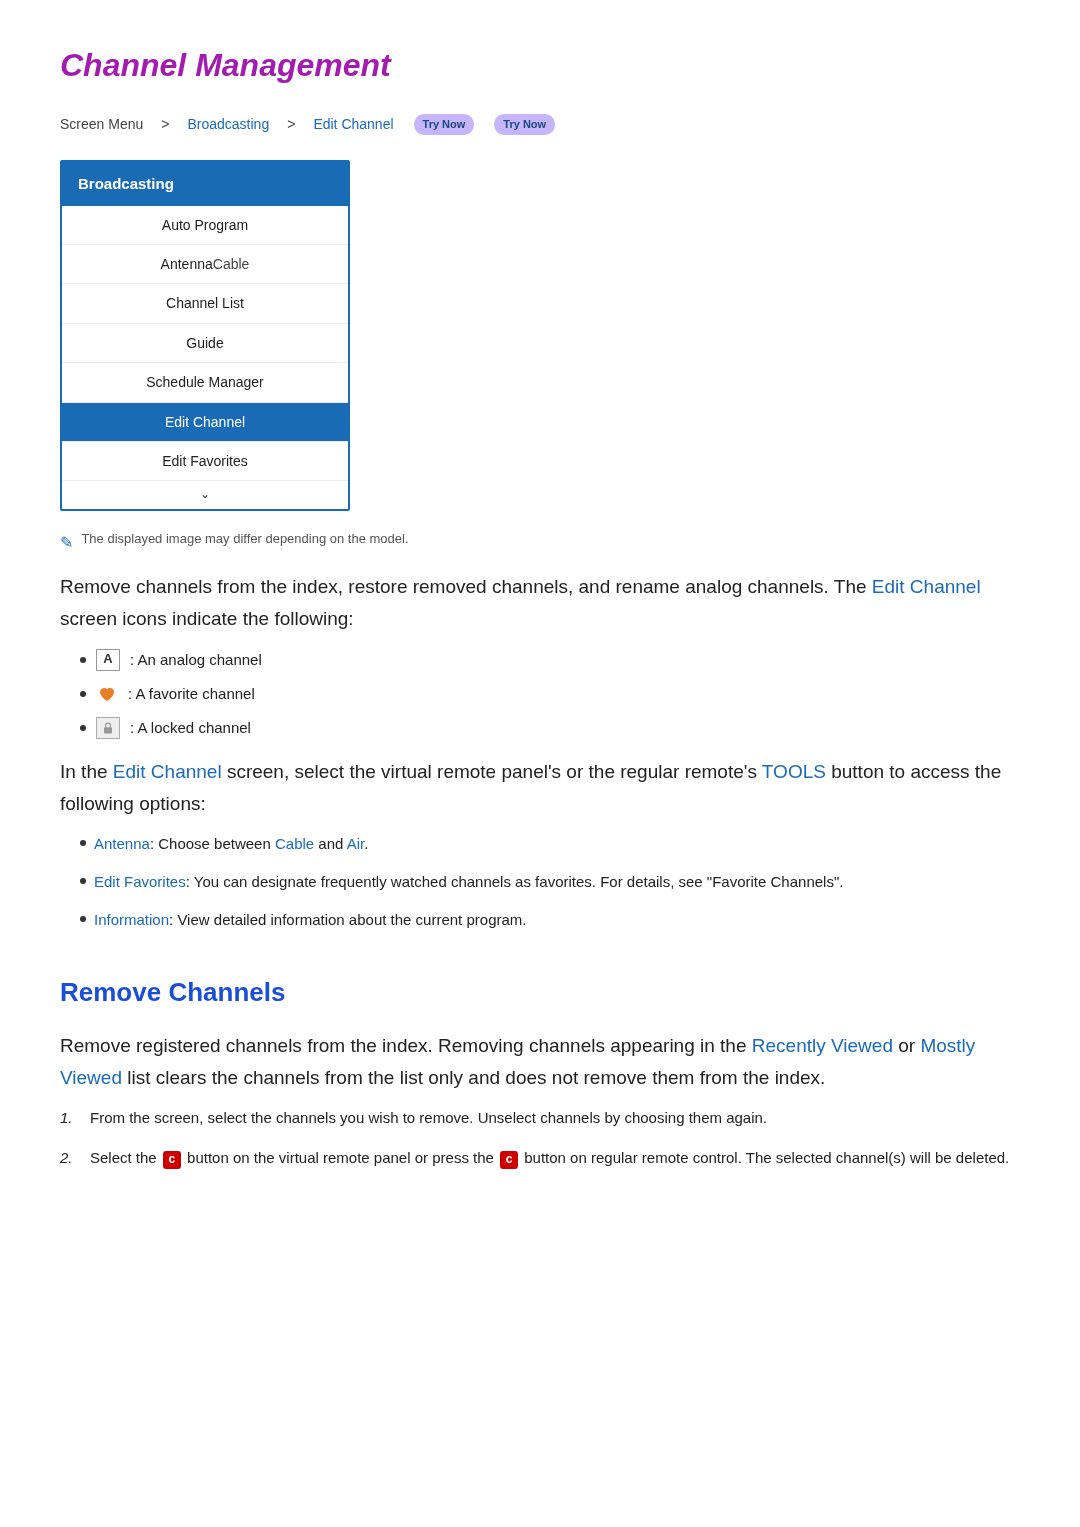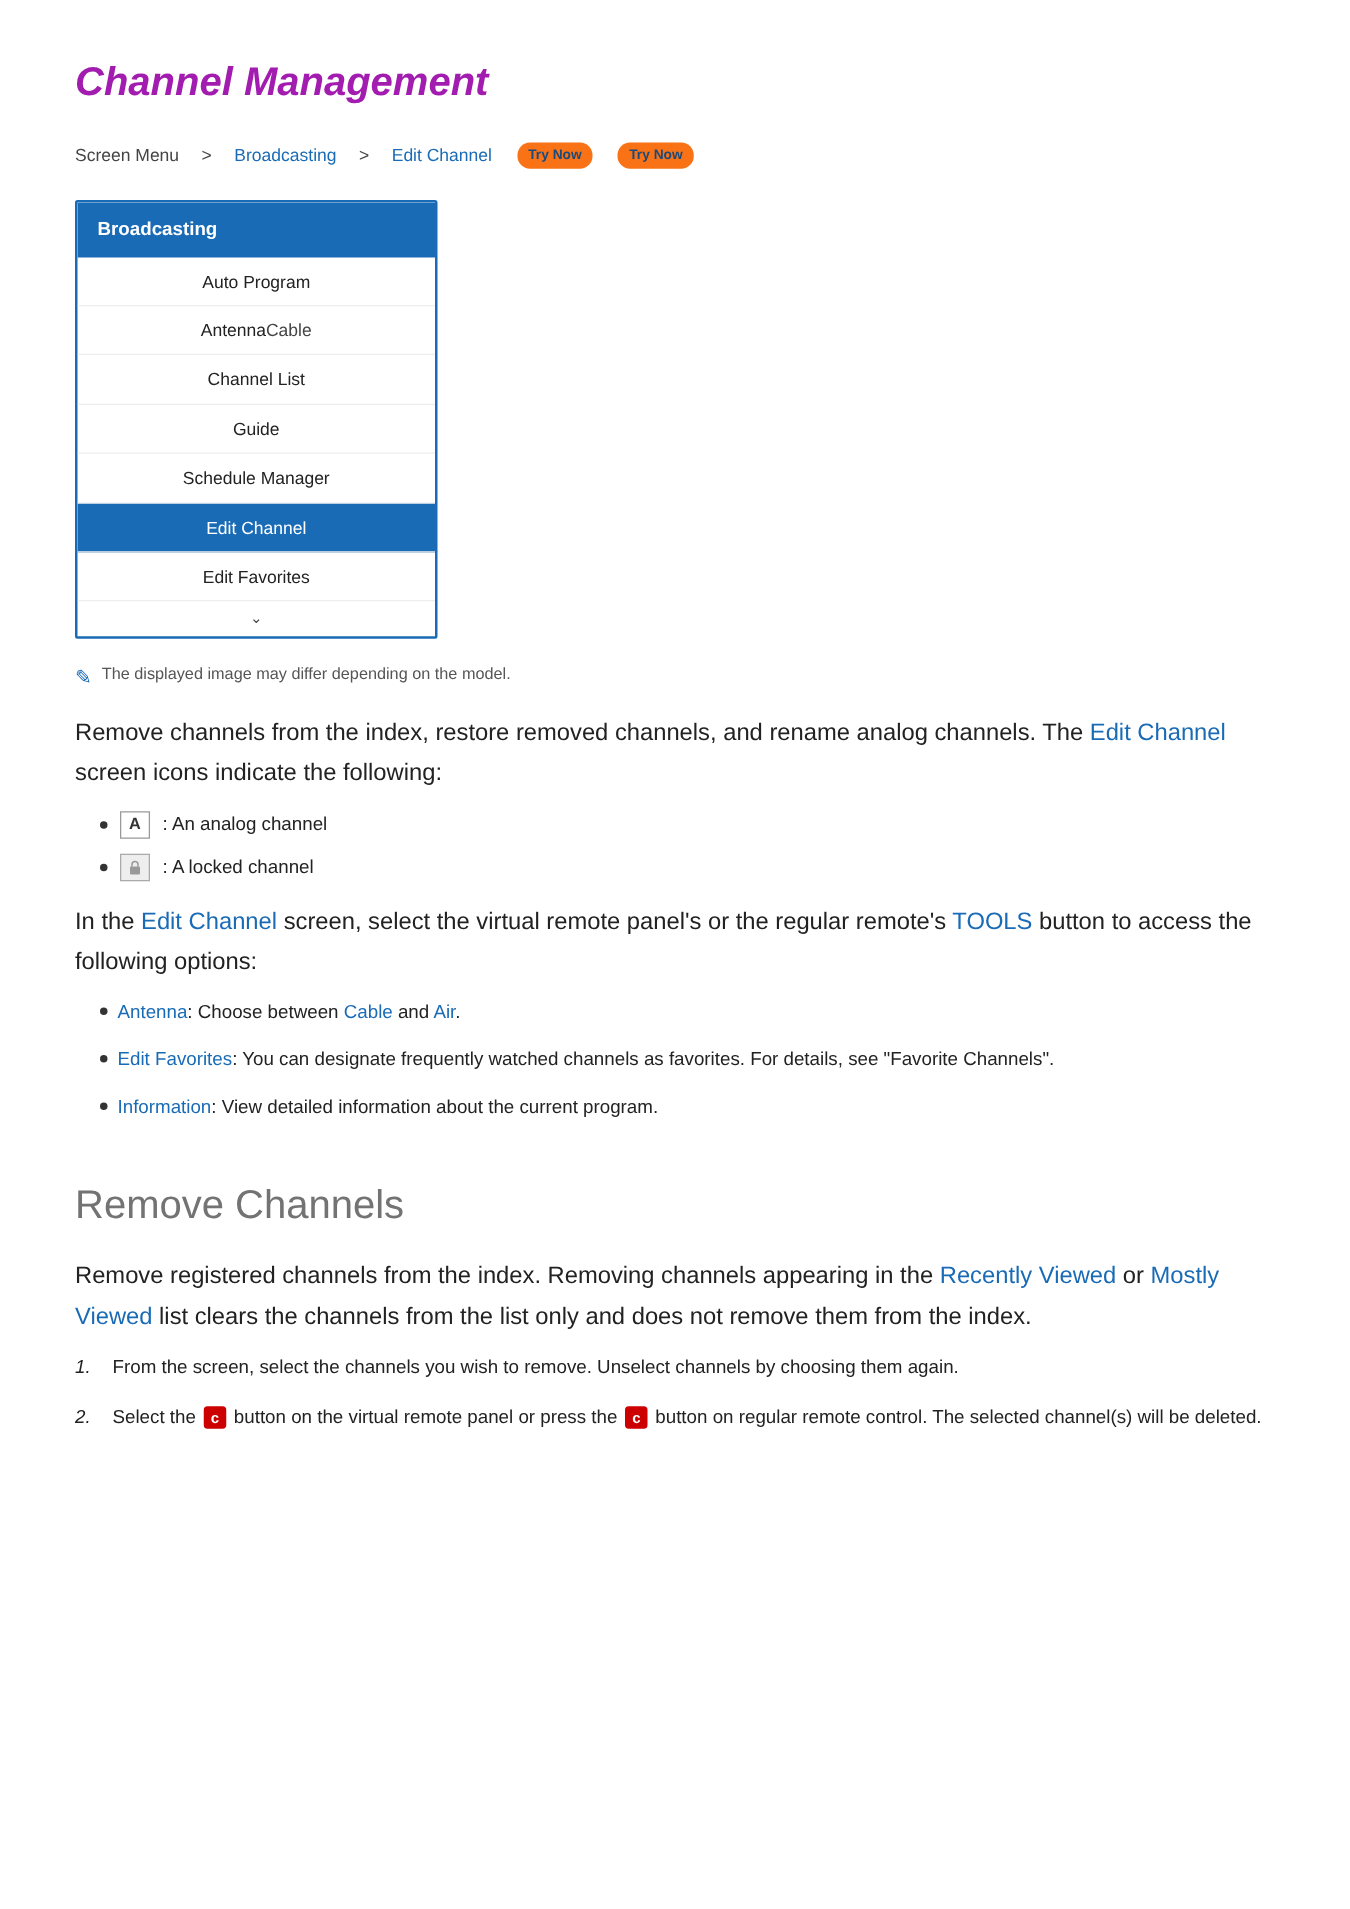--- a/index.html
+++ b/index.html
@@ -26,21 +26,21 @@
       display: flex;
       align-items: center;
       gap: 16px;
       flex-wrap: wrap;
     }
     .breadcrumb .sep { color: #444; margin: 0 2px; }
     .breadcrumb .bc-link { color: #1a6bb5; }
     .breadcrumb .bc-plain { color: #444; }
     .try-now-badge {
       display: inline-block;
-      background: #f97316;
+      background: #c4b5fd;
       color: #1a4a7a;
       font-size: 11px;
       font-weight: 600;
       border-radius: 10px;
       padding: 2px 9px;
       margin-left: 4px;
       vertical-align: middle;
     }
     .menu-box {
       border: 2px solid #1a6bb5;
@@ -132,23 +132,23 @@
     .sub-list li {
       display: flex;
       align-items: flex-start;
       gap: 8px;
       margin-bottom: 14px;
       font-size: 15px;
       line-height: 1.6;
     }
     .sub-bullet { width: 6px; height: 6px; background: #333; border-radius: 50%; margin-top: 8px; flex-shrink: 0; }
     .section-heading {
-      color: #737373;
-      font-size: 32px;
-      font-weight: 400;
+      color: #1d4ed8;
+      font-size: 26px;
+      font-weight: 700;
       margin: 40px 0 16px 0;
     }
     .ordered-list { list-style: none; margin: 10px 0 0 0; padding: 0; }
     .ordered-list li {
       display: flex;
       align-items: flex-start;
       gap: 10px;
       margin-bottom: 16px;
       font-size: 15px;
       line-height: 1.6;
@@ -221,20 +221,29 @@
 </p>
 
 <ul class="bullet-list">
   <li>
     <span class="bullet-dot"></span>
     <span class="icon-a-box">A</span>
     <span>: An analog channel</span>
   </li>
   <li>
     <span class="bullet-dot"></span>
+    <span class="icon-heart">
+      <svg viewBox="0 0 20 20" fill="#e67e22">
+        <path d="M10 17s-7-4.35-7-9a4 4 0 0 1 7-2.64A4 4 0 0 1 17 8c0 4.65-7 9-7 9z"></path>
+      </svg>
+    </span>
+    <span>: A favorite channel</span>
+  </li>
+  <li>
+    <span class="bullet-dot"></span>
     <span class="icon-lock-box">
       <svg viewBox="0 0 20 20" width="16" height="16" fill="#999">
         <rect x="5" y="9" width="10" height="8" rx="1"></rect>
         <path d="M7 9V7a3 3 0 0 1 6 0v2" stroke="#999" stroke-width="1.5" fill="none"></path>
       </svg>
     </span>
     <span>: A locked channel</span>
   </li>
 </ul>
 

